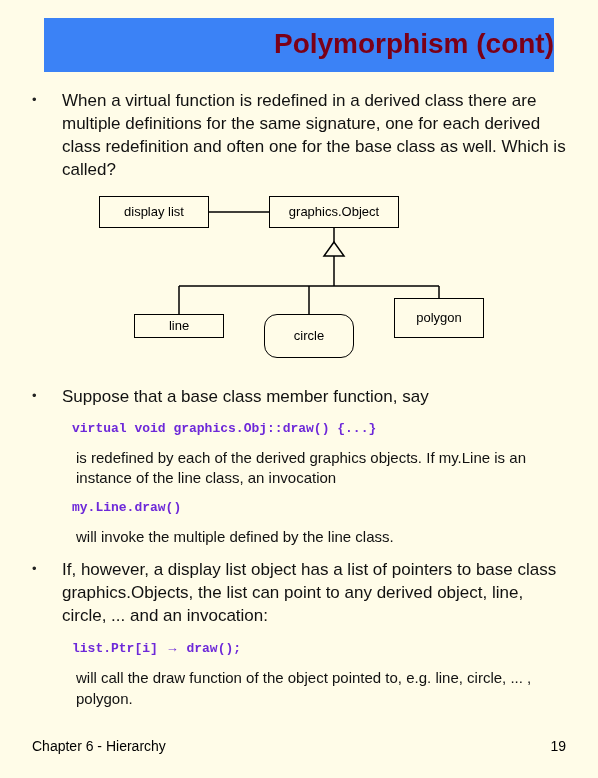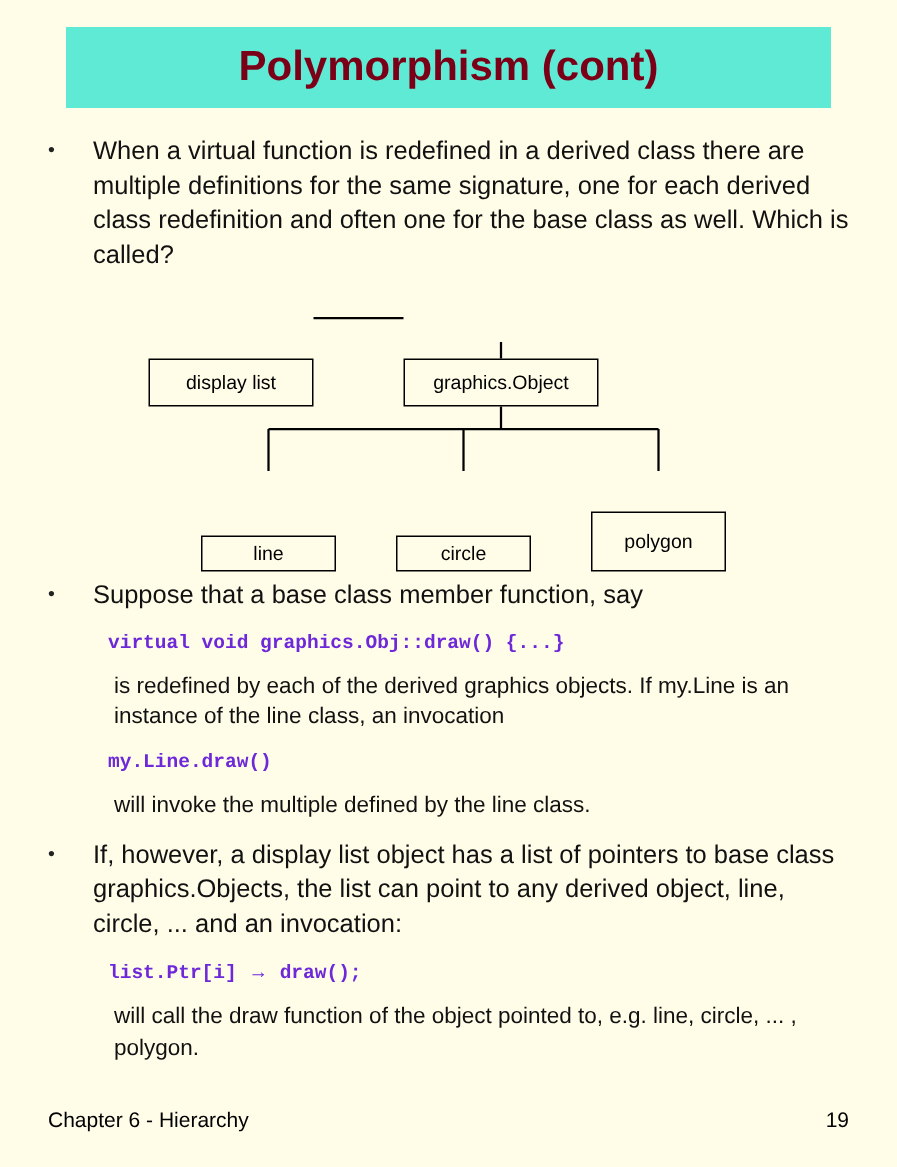--- a/index.html
+++ b/index.html
@@ -14,26 +14,26 @@
     font-family: "Trebuchet MS", Arial, sans-serif;
     position: relative;
   }
   .slide {
     width: 598px;
     height: 778px;
     padding: 18px 32px 20px 32px;
     position: relative;
   }
   .title-band {
-    background: #5eead4;
+    background: #3b82f6;
     color: #7b0017;
     font-family: Verdana, "Trebuchet MS", sans-serif;
     font-weight: bold;
     font-size: 28px;
-    text-align: center;
+    text-align: right;
     padding: 10px 0 12px 0;
     margin: 0 auto 18px auto;
     width: 510px;
   }
   .bullet-row {
     display: flex;
     margin-bottom: 12px;
   }
   .bullet-mark {
     width: 30px;
@@ -57,26 +57,25 @@
   .dbox {
     position: absolute;
     border: 1.5px solid #000;
     background: #fffce8;
     font-size: 13px;
     text-align: right;
     display: flex;
     align-items: center;
     justify-content: center;
     padding: 4px 6px;
-    margin-top: 43px;
   }
   .box-display { left: 30px;  top: 0;   width: 110px; height: 32px; }
   .box-graph   { left: 200px; top: 0;   width: 130px; height: 32px; }
   .box-line    { left: 65px;  top: 118; width: 90px;  height: 24px; top: 118px; }
-  .box-circle  { left: 195px; top: 118px; width: 90px; height: 24px; }
+  .box-circle  { left: 195px; top: 118px; width: 90px; height: 44px; border-radius: 13px; }
   .box-poly    { left: 325px; top: 102px; width: 90px; height: 40px; }
   svg.diagram-lines {
     position: absolute;
     left: 0; top: 0;
     width: 460px; height: 170px;
     pointer-events: none;
   }
   .code {
     font-family: "Courier New", monospace;
     font-weight: bold;

